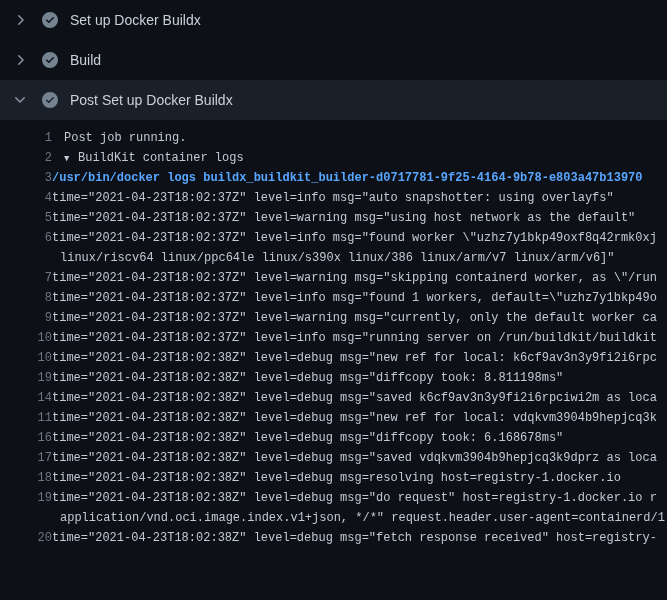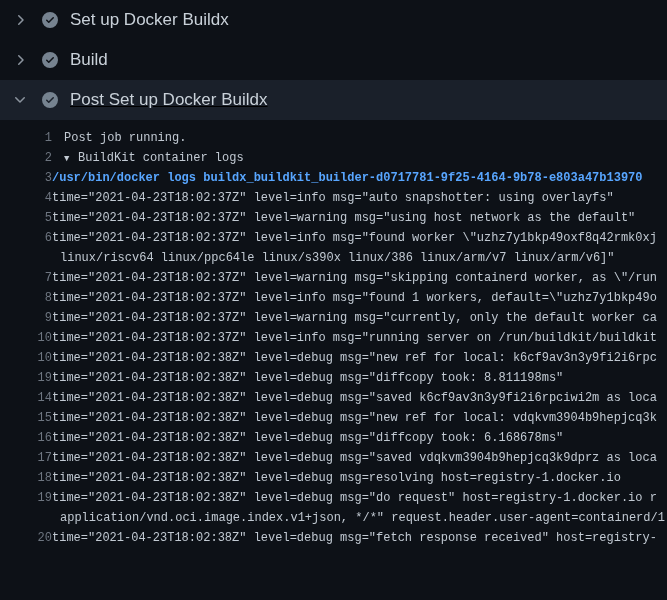--- a/index.html
+++ b/index.html
@@ -12,36 +12,36 @@
   }
   
   .step-header {
     height: 40px;
     display: flex;
     align-items: center;
     padding-left: 12px;
     box-sizing: border-box;
     cursor: pointer;
   }
-  .step-header.expanded { background: #1a202a; text-decoration: underline; }
+  .step-header.expanded { background: #1a202a; }
   .chev {
     width: 16px; height: 16px;
     display: flex; align-items: center; justify-content: center;
     flex: none;
   }
   .chev svg { display: block; }
   .status {
     width: 16px; height: 16px;
     margin-left: 14px;
     flex: none;
   }
   .step-title {
     margin-left: 12px;
     color: #c9d1d9;
-    font-size: 17px;
+    font-size: 14px;
     font-weight: 500;
     white-space: nowrap;
   }
   
   .log-body {
     padding-top: 8px;
     font-family: "Liberation Mono", "DejaVu Sans Mono", monospace;
     font-size: 12px;
     line-height: 20px;
   }
@@ -130,21 +130,21 @@
       <div class="log-row"><span class="ln">5</span><span class="lt t-step">time="2021-04-23T18:02:37Z" level=warning msg="using host network as the default"</span></div>
       <div class="log-row"><span class="ln">6</span><span class="lt t-step">time="2021-04-23T18:02:37Z" level=info msg="found worker \"uzhz7y1bkp49oxf8q42rmk0xj</span></div>
       <div class="log-row"><span class="ln"></span><span class="lt t-cont">linux/riscv64 linux/ppc64le linux/s390x linux/386 linux/arm/v7 linux/arm/v6]"</span></div>
       <div class="log-row"><span class="ln">7</span><span class="lt t-step">time="2021-04-23T18:02:37Z" level=warning msg="skipping containerd worker, as \"/run</span></div>
       <div class="log-row"><span class="ln">8</span><span class="lt t-step">time="2021-04-23T18:02:37Z" level=info msg="found 1 workers, default=\"uzhz7y1bkp49o</span></div>
       <div class="log-row"><span class="ln">9</span><span class="lt t-step">time="2021-04-23T18:02:37Z" level=warning msg="currently, only the default worker ca</span></div>
       <div class="log-row"><span class="ln">10</span><span class="lt t-step">time="2021-04-23T18:02:37Z" level=info msg="running server on /run/buildkit/buildkit</span></div>
       <div class="log-row"><span class="ln">10</span><span class="lt t-step">time="2021-04-23T18:02:38Z" level=debug msg="new ref for local: k6cf9av3n3y9fi2i6rpc</span></div>
       <div class="log-row"><span class="ln">19</span><span class="lt t-step">time="2021-04-23T18:02:38Z" level=debug msg="diffcopy took: 8.811198ms"</span></div>
       <div class="log-row"><span class="ln">14</span><span class="lt t-step">time="2021-04-23T18:02:38Z" level=debug msg="saved k6cf9av3n3y9fi2i6rpciwi2m as loca</span></div>
-      <div class="log-row"><span class="ln">15</span><span class="lt t-step">time="2021-04-23T18:02:38Z" level=debug msg="new ref for local: vdqkvm3904b9hepjcq3k</span></div>
+      <div class="log-row"><span class="ln">11</span><span class="lt t-step">time="2021-04-23T18:02:38Z" level=debug msg="new ref for local: vdqkvm3904b9hepjcq3k</span></div>
       <div class="log-row"><span class="ln">16</span><span class="lt t-step">time="2021-04-23T18:02:38Z" level=debug msg="diffcopy took: 6.168678ms"</span></div>
       <div class="log-row"><span class="ln">17</span><span class="lt t-step">time="2021-04-23T18:02:38Z" level=debug msg="saved vdqkvm3904b9hepjcq3k9dprz as loca</span></div>
       <div class="log-row"><span class="ln">18</span><span class="lt t-step">time="2021-04-23T18:02:38Z" level=debug msg=resolving host=registry-1.docker.io</span></div>
       <div class="log-row"><span class="ln">19</span><span class="lt t-step">time="2021-04-23T18:02:38Z" level=debug msg="do request" host=registry-1.docker.io r</span></div>
       <div class="log-row"><span class="ln"></span><span class="lt t-cont">application/vnd.oci.image.index.v1+json, */*" request.header.user-agent=containerd/1.4</span></div>
       <div class="log-row"><span class="ln">20</span><span class="lt t-step">time="2021-04-23T18:02:38Z" level=debug msg="fetch response received" host=registry-</span></div>
     </div>
 
 </div>
 

